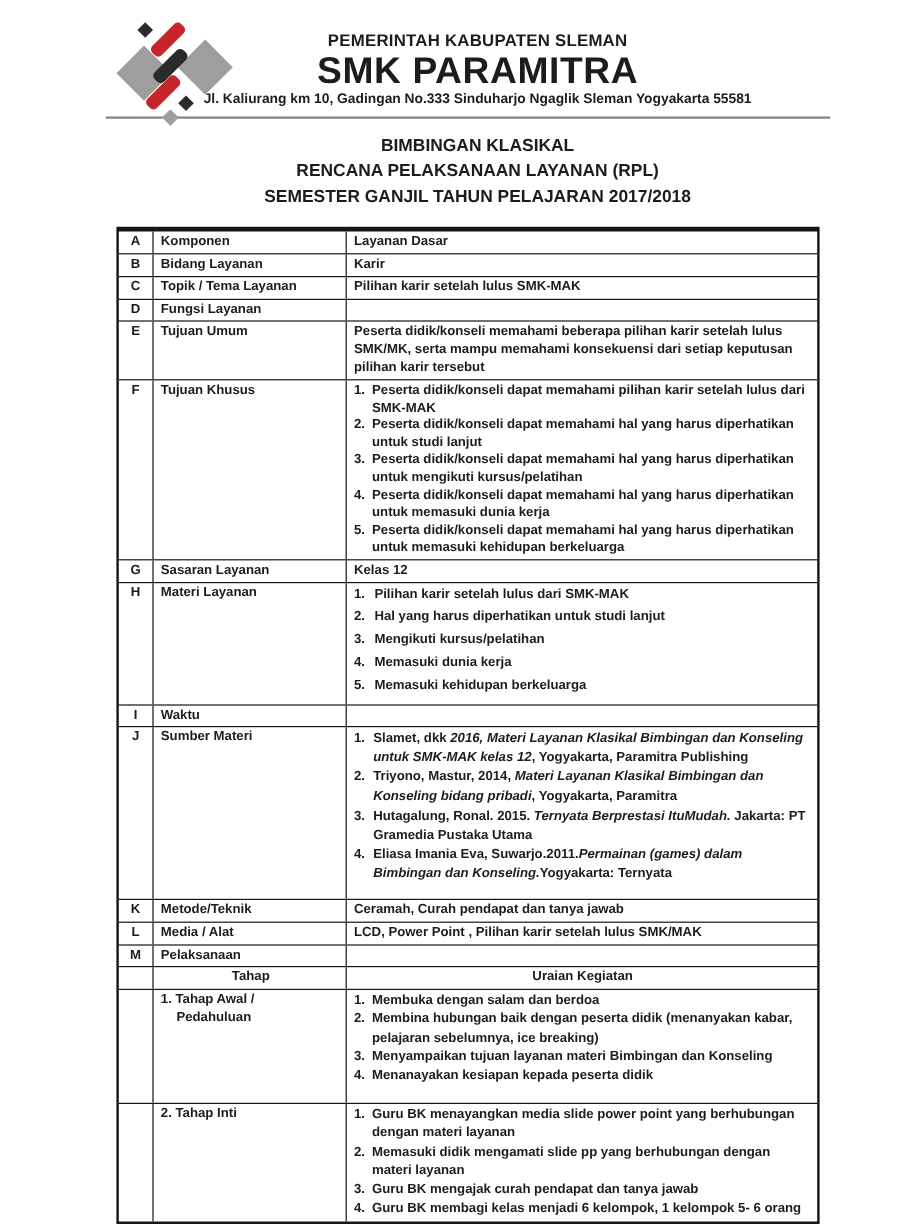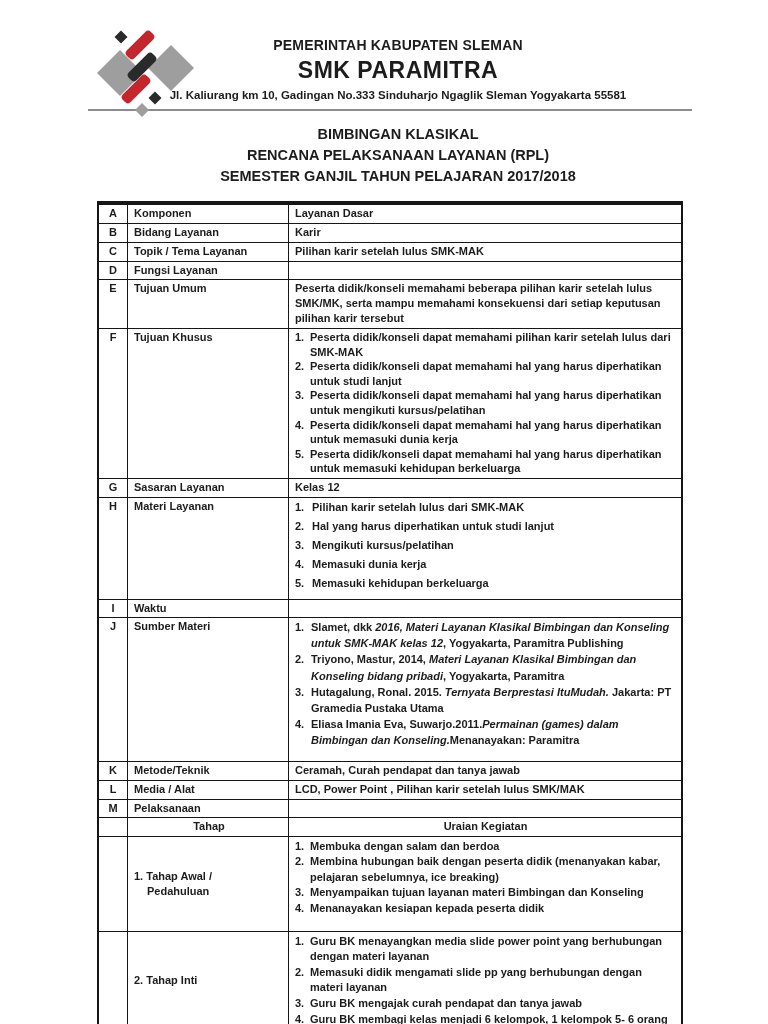--- a/index.html
+++ b/index.html
@@ -6,26 +6,26 @@
   html,body { background:#ffffff; }
   .page {
     position:relative;
     width:768px; height:1024px;
     background:#ffffff;
     color:#1c1c1c;
     font-family:"Liberation Sans", sans-serif;
     overflow:hidden;
   }
   
-  .letterhead { position:relative; padding-top:25px;margin-top:12px; }
+  .letterhead { position:relative; padding-top:25px; }
   .logo { position:absolute; left:92px; top:14px; width:106px; height:102px; }
   .lh-text { width:596px; margin-left:100px; text-align:center; font-weight:700; }
   .lh-line1 { font-size:14px; line-height:17px; letter-spacing:.2px; }
   .lh-line2 { font-size:11.5px; line-height:14px; margin-top:3px; }
-  .lh-school { font-size:23px; line-height:27px; margin-top:3px; letter-spacing:.5px; }
+  .lh-school { font-size:31px; line-height:27px; margin-top:3px; letter-spacing:.5px; }
   .lh-address { font-size:11.5px; line-height:14px; margin-top:4px; }
   .lh-rule { height:2px; background:#8c8c8c; margin:7px 76px 0 88px; }
   
   .doc-title { width:596px; margin:13px 0 0 100px; text-align:center; font-weight:700; }
   .doc-title div { font-size:14.5px; line-height:21px; }
   
   .tbl {
     margin:14px 0 0 97px; width:586px;
     border:2px solid #161616; border-top-width:4px;
     font-size:11px; line-height:15px; font-weight:700;
@@ -42,21 +42,21 @@
   .r-e .c3 { padding-right:4px; }
   .r-f .li { line-height:14.6px; }
   .r-h .c3 { padding-top:2px; padding-bottom:4px; }
   .r-h .li { margin-bottom:4px; }
   .r-h .num { flex-basis:17px; }
   .r-j .li { line-height:16.2px; }
   .r-j .c3 { padding-bottom:12px; }
   .r-j .num { flex-basis:16px; }
   .it { font-style:italic; font-weight:700; }
   .ph-row .c2, .ph-row .c3 { text-align:center; }
-  .stage-row .c2 { display:flex; align-items:center; }
+  .stage-row .c2 { display:flex; align-items:flex-start; }
   .stage-label { padding-left:13px; text-indent:-13px; line-height:15px; }
   .stage-row .li { line-height:15.6px; }
   .stage-row .c3 { padding-top:2px; padding-bottom:3px; }
   .stage-1 { min-height:95px; }
   .stage-2 { min-height:97px; }
 </style>
 </head>
 <body>
 
 <div class="page">
@@ -193,21 +193,21 @@
           <div class="li">
             <span class="num">2.</span>
             <span class="lt"><span>Triyono, Mastur, 2014, </span><span class="it">Materi Layanan Klasikal Bimbingan dan Konseling bidang pribadi</span><span>, Yogyakarta, Paramitra</span></span>
           </div>
           <div class="li">
             <span class="num">3.</span>
             <span class="lt"><span>Hutagalung, Ronal. 2015. </span><span class="it">Ternyata Berprestasi ItuMudah.</span><span> Jakarta: PT Gramedia Pustaka Utama</span></span>
           </div>
           <div class="li">
             <span class="num">4.</span>
-            <span class="lt"><span>Eliasa Imania Eva, Suwarjo.2011.</span><span class="it">Permainan (games) dalam Bimbingan dan Konseling.</span><span>Menanayakan: Paramitra</span></span>
+            <span class="lt"><span>Eliasa Imania Eva, Suwarjo.2011.</span><span class="it">Permainan (games) dalam Bimbingan dan Konseling.</span><span>Yogyakarta: Ternyata</span></span>
           </div>
         </div>
     </div>
 
     <div class="tr min1">
       <div class="c1">K</div>
       <div class="c2">Metode/Teknik</div>
       <div class="c3">Ceramah, Curah pendapat dan tanya jawab</div>
     </div>
 

